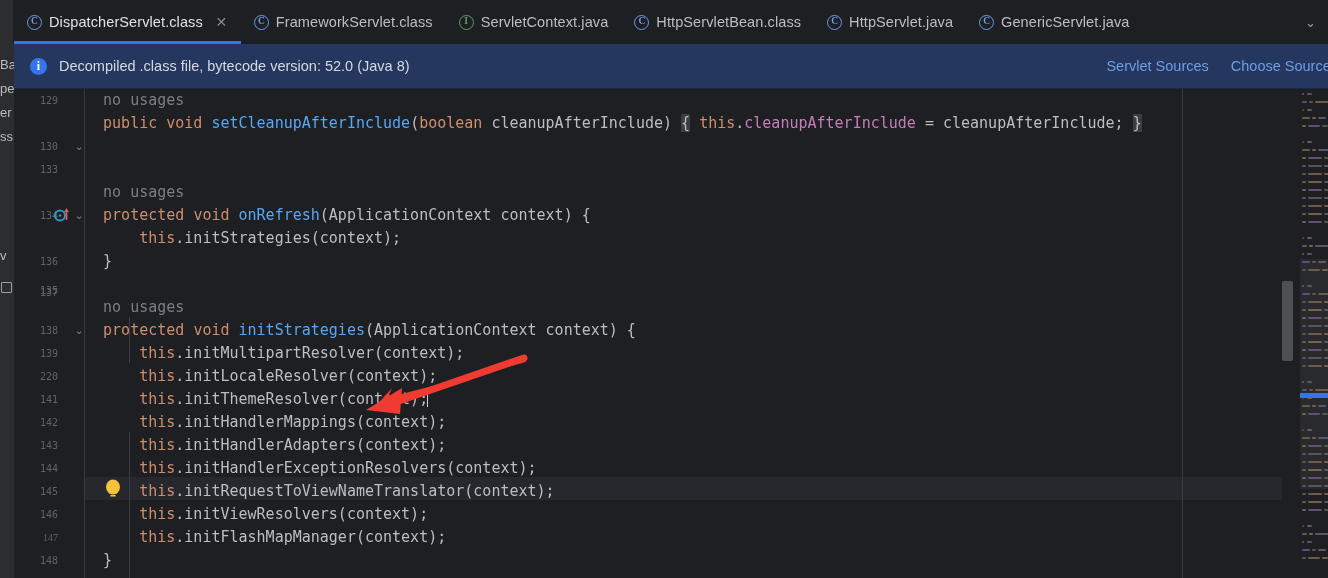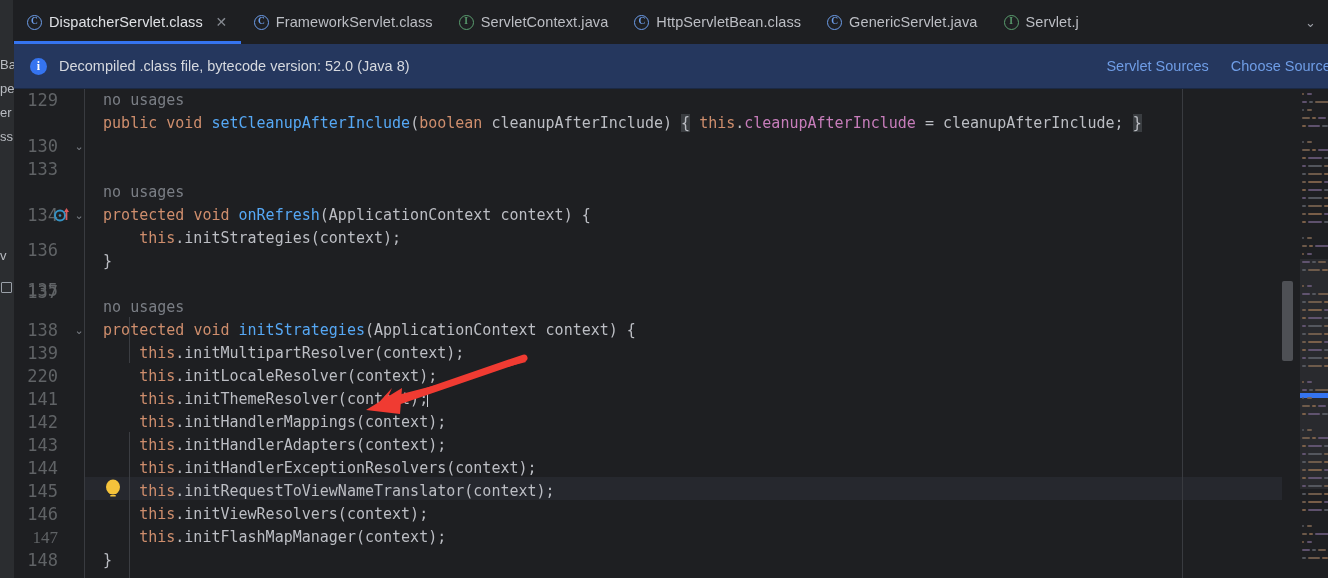--- a/index.html
+++ b/index.html
@@ -187,21 +187,21 @@
     left: 70px; top: 0;
     width: 1px; height: 489px;
     background: #393b40;
   }
   .linenum {
     position: absolute;
     right: 26px;
     width: 40px;
     text-align: right;
     font-family: "DejaVu Sans Mono", monospace;
-    font-size: 17px;
+    font-size: 10px;
     color: #606366;
     line-height: 23px;
   }
   .fold-chev {
     position: absolute;
     left: 58px;
     width: 14px; height: 23px;
     color: #7a7e85;
     font-size: 11px;
     line-height: 23px;
@@ -328,25 +328,25 @@
         <div class="tab">
           <span class="ji iface" data-glyph="I"></span>
           <span class="tab-label">ServletContext.java</span>
         </div>
         <div class="tab">
           <span class="ji cls" data-glyph="C"></span>
           <span class="tab-label">HttpServletBean.class</span>
         </div>
         <div class="tab">
           <span class="ji cls" data-glyph="C"></span>
+          <span class="tab-label">HttpServlet.java</span>
+        </div>
+        <div class="tab">
+          <span class="ji cls" data-glyph="C"></span>
           <span class="tab-label">GenericServlet.java</span>
-        </div>
-        <div class="tab">
-          <span class="ji iface" data-glyph="I"></span>
-          <span class="tab-label">Servlet.j</span>
         </div>
       </div>
     <div class="tab-overflow">⌄</div>
   </div>
 
   <div class="notifbar">
     <div class="info-icon">i</div>
     <div class="notif-text">Decompiled .class file, bytecode version: 52.0 (Java 8)</div>
     <div class="notif-actions">
       <div class="notif-link">Servlet Sources</div>
@@ -373,21 +373,21 @@
           <div class="linenum" style="top: 69px;">133</div>
           <div class="linenum" style="top: 115px;">134</div>
           <div class="fold-chev" style="top: 115px;">⌄</div>
           <div class="override-icon" style="top: 115px;"><svg width="17" height="23" viewBox="0 0 17 23">
               <circle cx="6" cy="11.5" r="5" fill="none" stroke="#3592c4" stroke-width="2"></circle>
               <circle cx="6" cy="11.5" r="1.3" fill="#3592c4"></circle>
               <path d="M12.5 16 L12.5 6" stroke="#db5c5c" stroke-width="1.7"></path>
               <polygon points="12.5,4 15,8 10,8" fill="#db5c5c"></polygon>
             </svg></div>
           <div class="linenum" style="top: 149px; margin-top: 41px;">135</div>
-          <div class="linenum" style="top: 150px;">136</div>
+          <div class="linenum" style="top: 161px;">136</div>
           <div class="linenum" style="top: 192px;">137</div>
           <div class="linenum" style="top: 230px;">138</div>
           <div class="fold-chev" style="top: 230px;">⌄</div>
           <div class="linenum" style="top: 253px;">139</div>
           <div class="linenum" style="top: 276px;">220</div>
           <div class="linenum" style="top: 299px;">141</div>
           <div class="linenum" style="top: 322px;">142</div>
           <div class="linenum" style="top: 345px;">143</div>
           <div class="linenum" style="top: 368px;">144</div>
           <div class="linenum" style="top: 391px;">145</div>

